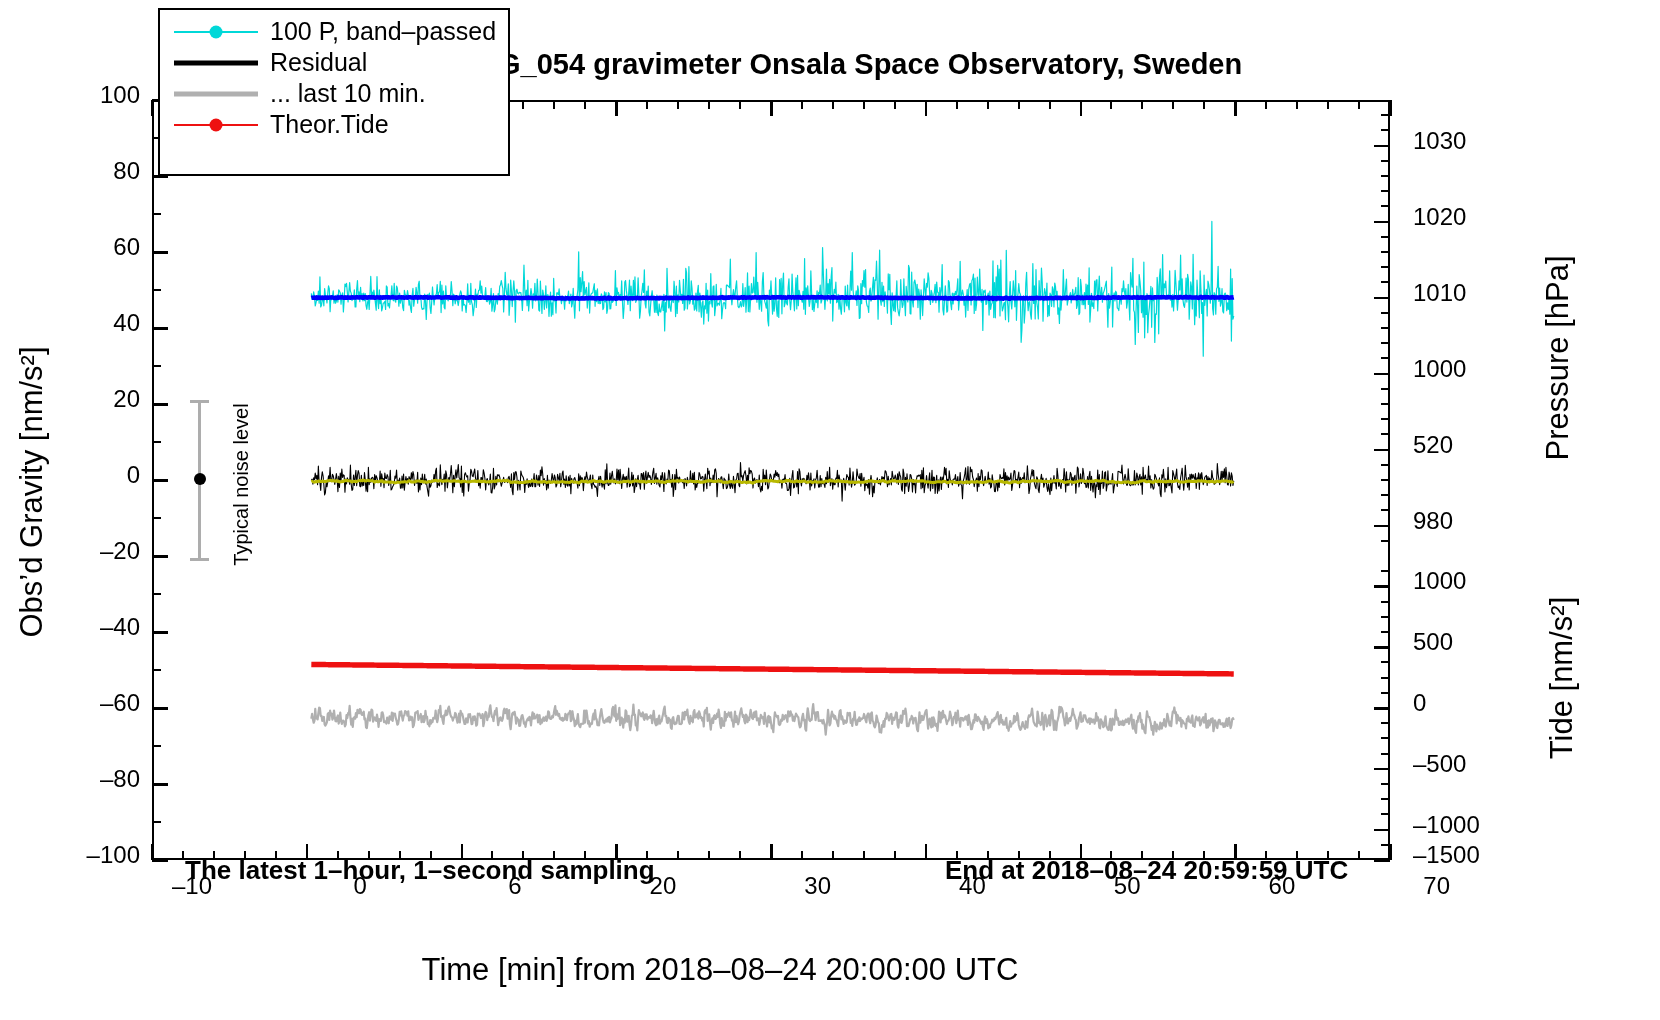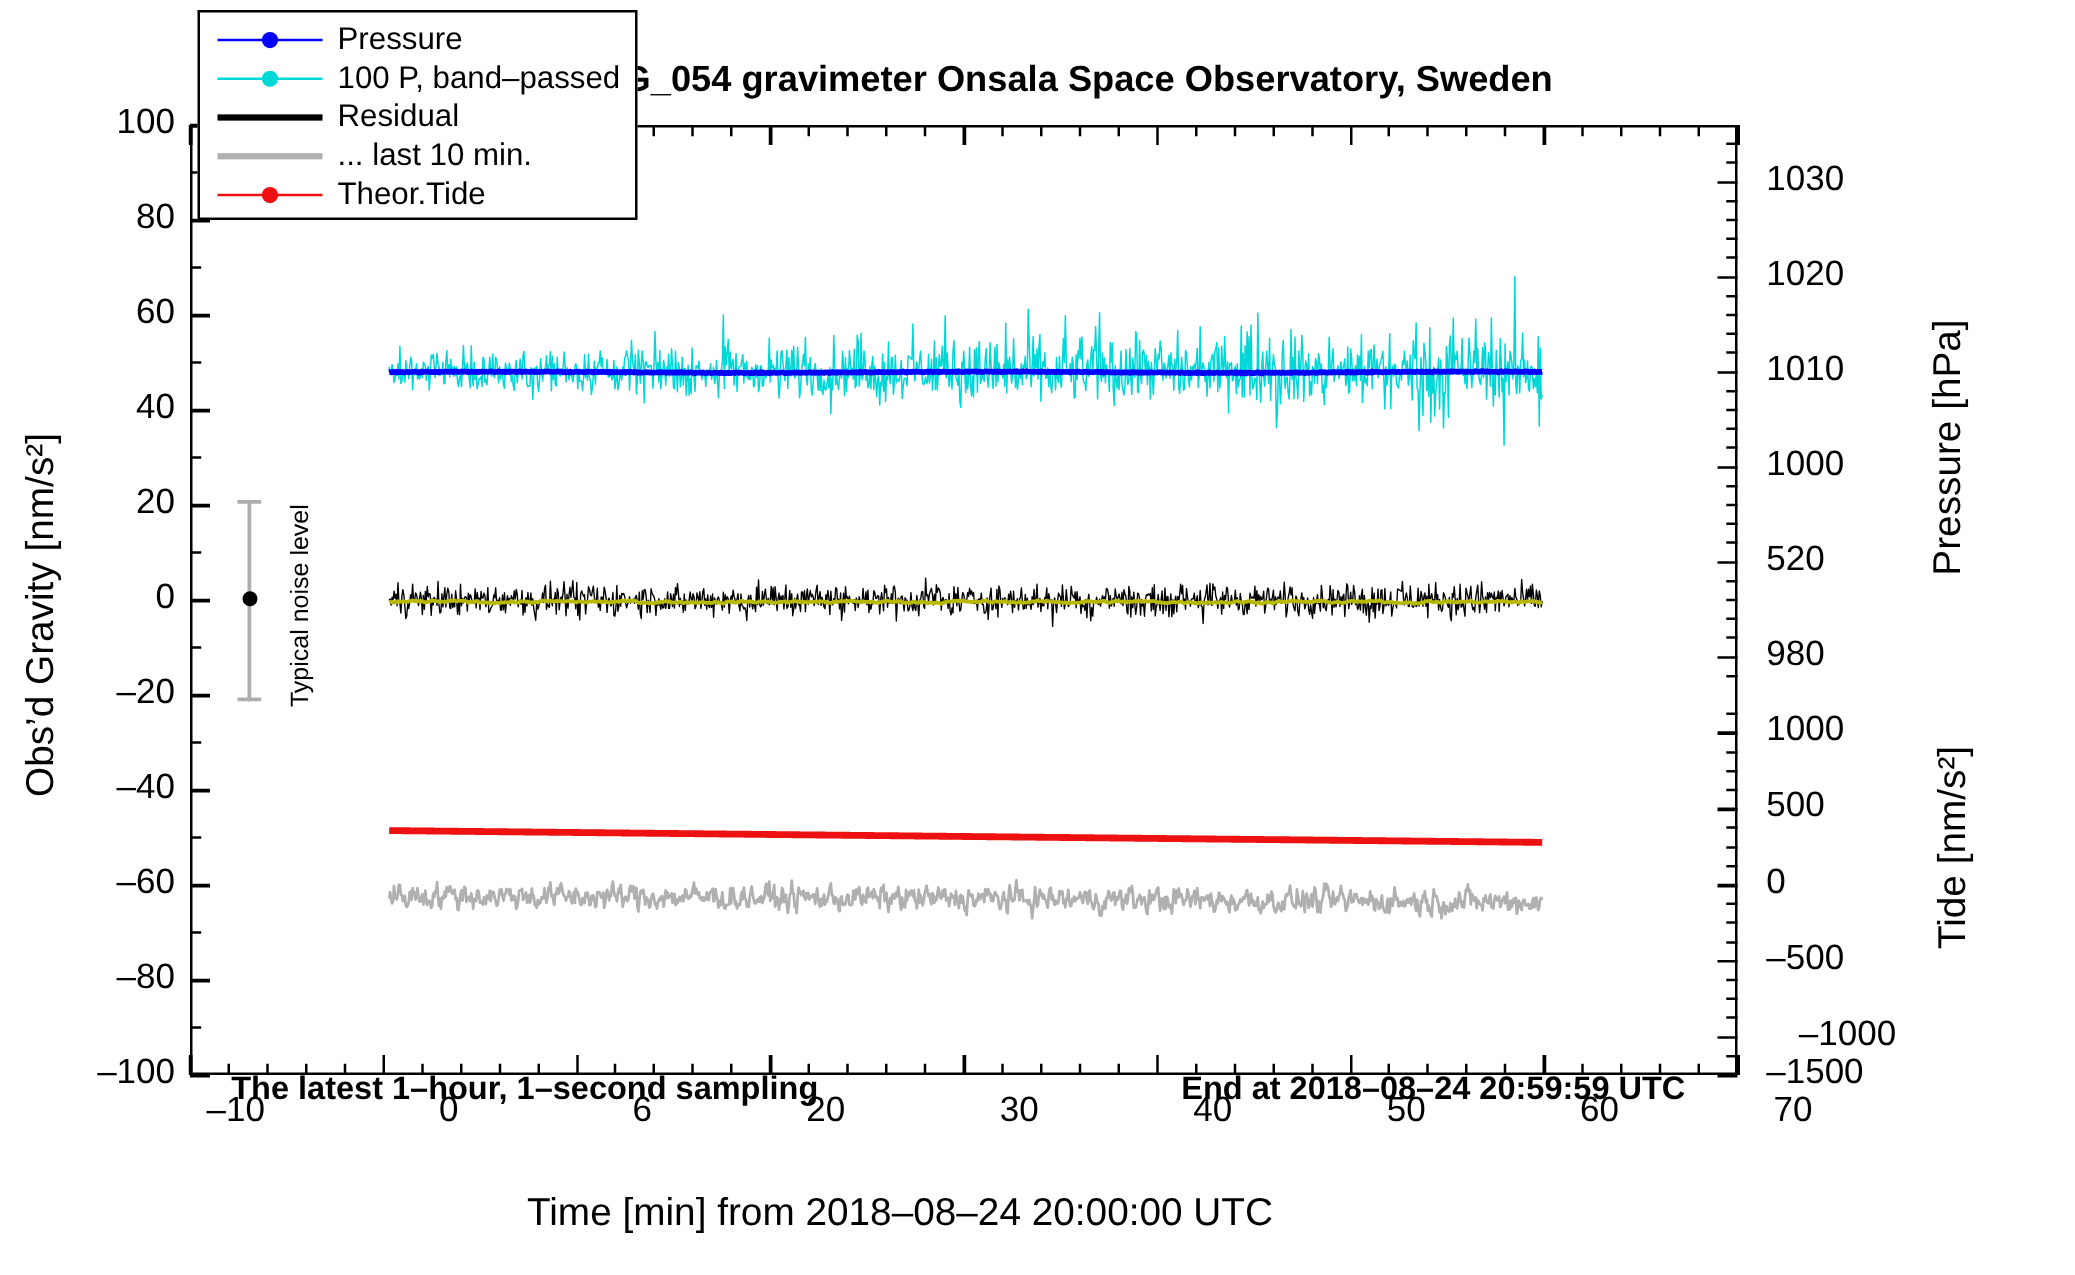--- a/index.html
+++ b/index.html
@@ -77,21 +77,21 @@
     width: 1100px;
     text-align: center;
     font-size: 29px;
     font-weight: bold;
     white-space: nowrap;
   }
 
   
   .tick-label {
     position: absolute;
-    font-size: 28px;
+    font-size: 24px;
     white-space: nowrap;
   }
   .ytick-left  { right: 1520px; text-align: right; width: 120px; }
   .ytick-right { left: 1413px;  text-align: left;  width: 130px; }
   .xtick       { text-align: right; width: 120px; }
 
   
   .tick {
     position: absolute;
     background: #000;
@@ -383,21 +383,21 @@
       <div class="tick tick-y-minor" style="left:1381px; top:539.8px;"></div>
       <div class="tick tick-y-major" style="left:1374px; top:585.4000000000001px;"></div>
       <div class="tick-label ytick-right" style="top: 567.4px;">1000</div>
       <div class="tick tick-y-major" style="left:1374px; top:646.1999999999999px;"></div>
       <div class="tick-label ytick-right" style="top: 628.2px;">500</div>
       <div class="tick tick-y-major" style="left:1374px; top:707px;"></div>
       <div class="tick-label ytick-right" style="top: 689px;">0</div>
       <div class="tick tick-y-major" style="left:1374px; top:767.8px;"></div>
       <div class="tick-label ytick-right" style="top: 749.8px;">–500</div>
       <div class="tick tick-y-major" style="left:1374px; top:828.6px;"></div>
-      <div class="tick-label ytick-right" style="top: 810.6px; text-align: center;">–1000</div>
+      <div class="tick-label ytick-right" style="top: 810.6px;">–1000</div>
       <div class="tick tick-y-major" style="left:1374px; top:859px;"></div>
       <div class="tick-label ytick-right" style="top: 841px;">–1500</div>
       <div class="tick tick-y-minor" style="left:1381px; top:570.2px;"></div>
       <div class="tick tick-y-minor" style="left:1381px; top:600.6px;"></div>
       <div class="tick tick-y-minor" style="left:1381px; top:615.8000000000001px;"></div>
       <div class="tick tick-y-minor" style="left:1381px; top:631px;"></div>
       <div class="tick tick-y-minor" style="left:1381px; top:661.4px;"></div>
       <div class="tick tick-y-minor" style="left:1381px; top:676.6px;"></div>
       <div class="tick tick-y-minor" style="left:1381px; top:691.8000000000001px;"></div>
       <div class="tick tick-y-minor" style="left:1381px; top:722.1999999999999px;"></div>
@@ -414,27 +414,20 @@
     <div class="noise-cap" style="top:5px"></div>
     <div class="noise-cap" style="top:163px"></div>
     <div id="noise-dot"></div>
     <div id="noise-text">Typical noise level</div>
   </div>
 
   <div class="annot" id="annot-left">The latest 1–hour, 1–second sampling</div>
   <div class="annot" id="annot-right">End at 2018–08–24 20:59:59 UTC</div>
 
   <div id="legend">
-      <div class="legend-row">
-        <div class="legend-sample">
-          <div class="legend-line" style="border-top: 2px solid rgb(0, 0, 255);"></div>
-          <div class="legend-dot" style="background: rgb(0, 0, 255);"></div>
-        </div>
-        <span class="legend-text">Pressure</span>
-      </div>
       <div class="legend-row">
         <div class="legend-sample">
           <div class="legend-line" style="border-top: 2px solid rgb(0, 216, 216);"></div>
           <div class="legend-dot" style="background: rgb(0, 216, 216);"></div>
         </div>
         <span class="legend-text">100 P, band–passed</span>
       </div>
       <div class="legend-row">
         <div class="legend-sample">
           <div class="legend-line" style="border-top: 5px solid rgb(0, 0, 0);"></div>

